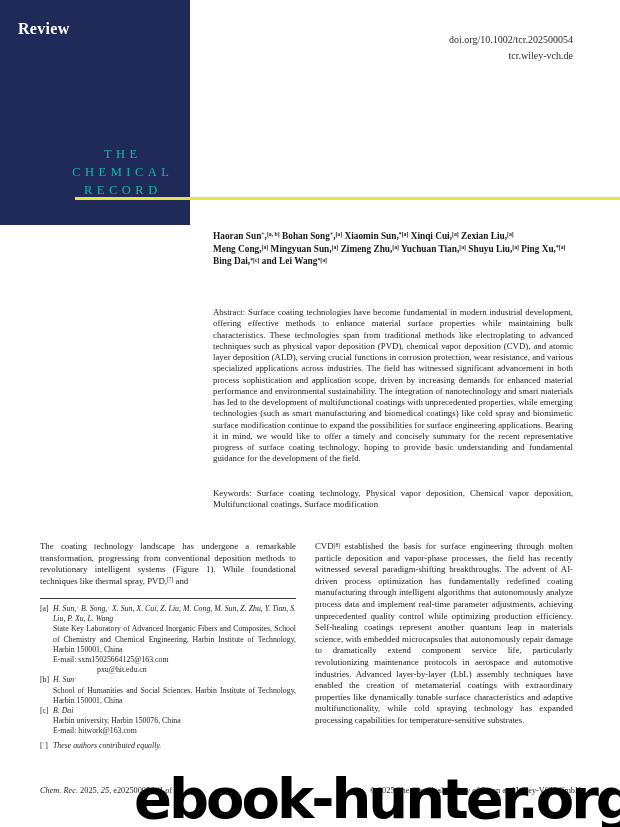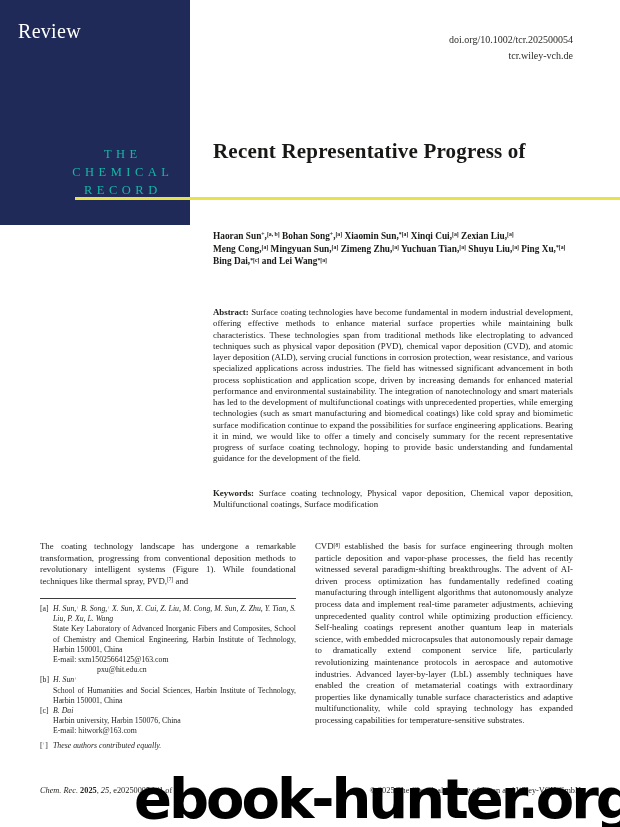--- a/index.html
+++ b/index.html
@@ -8,21 +8,21 @@
     --ink:#1f1f1d;
   }
   html,body{margin:0;padding:0;background:#888;}
   .page{
     position:relative;width:620px;height:827px;margin:0 auto;
     background:#ffffff;overflow:hidden;
     font-family:"Liberation Serif",serif;color:var(--ink);
   }
   
   .banner{position:absolute;left:0;top:0;width:190px;height:225px;background:var(--navy);}
-  .review{position:absolute;left:18px;top:20px;color:#fff;font-size:20px;font-weight:normal;letter-spacing:.3px;}
+  .review{position:absolute;left:18px;top:20px;color:#fff;font-size:16px;font-weight:bold;letter-spacing:.3px;}
   .logo{position:absolute;top:145px;right:21px;text-align:center;color:#14b8a6;}
   .logo div{font-size:12.5px;line-height:18px;letter-spacing:4.5px;margin-right:-4.5px;}
   .rule-yellow{position:absolute;left:75px;top:197px;width:545px;height:3px;background:var(--yellow);}
   .doi{position:absolute;left:213px;top:32px;width:360px;text-align:right;font-size:10px;line-height:16px;color:#2a2a28;}
   .title{position:absolute;left:213px;top:136px;width:395px;margin:0;
     font-size:21px;line-height:30px;font-weight:bold;color:#181816;letter-spacing:.2px;}
   
   .authors{position:absolute;left:213px;top:230px;width:372px;font-size:9.3px;line-height:12.6px;font-weight:bold;color:#191917;}
   
   .abstract{position:absolute;left:213px;top:307px;width:360px;margin:0;
@@ -44,21 +44,21 @@
   .fn-item.email .fn-c{padding-left:44px;text-align:left;}
   
   .footer-left{position:absolute;left:40px;top:786px;font-size:8.3px;color:#252523;white-space:nowrap;}
   .footer-right{position:absolute;right:39px;top:786px;font-size:8.3px;color:#252523;white-space:nowrap;}
   
   .watermark{position:absolute;left:134px;top:766px;z-index:5;
     font-family:"DejaVu Sans",sans-serif;font-weight:bold;font-size:56px;
     letter-spacing:-3px;color:#000;white-space:nowrap;}
   
   .i{font-style:italic;}
-  .b{font-weight:bold;}
+  .b{font-weight:normal;}
   sup{font-size:.62em;line-height:0;vertical-align:baseline;position:relative;top:-.45em;}
 </style>
 </head>
 <body>
 
 <div class="page">
 
   <div class="banner">
     <div class="review">Review</div>
     <div class="logo">
@@ -69,21 +69,21 @@
   </div>
 
   <div class="rule-yellow"></div>
 
   <div class="doi">
     <div>doi.org/10.1002/tcr.202500054</div>
     <div>tcr.wiley-vch.de</div>
   </div>
 
   <h1 class="title">
-    <span>Recent Representative Progress of</span><br>
+    <br>
   </h1>
 
   <div class="authors">
     <div><span>Haoran Sun</span><sup>+</sup><span>,</span><sup>[a, b]</sup><span> Bohan Song</span><sup>+</sup><span>,</span><sup>[a]</sup><span> Xiaomin Sun,</span><sup>*[a]</sup><span> Xinqi Cui,</span><sup>[a]</sup><span> Zexian Liu,</span><sup>[a]</sup></div>
     <div><span>Meng Cong,</span><sup>[a]</sup><span> Mingyuan Sun,</span><sup>[a]</sup><span> Zimeng Zhu,</span><sup>[a]</sup><span> Yuchuan Tian,</span><sup>[a]</sup><span> Shuyu Liu,</span><sup>[a]</sup><span> Ping Xu,</span><sup>*[a]</sup></div>
     <div><span>Bing Dai,</span><sup>*[c]</sup><span> and Lei Wang</span><sup>*[a]</sup></div>
   </div>
 
   <p class="abstract"><span class="b">Abstract: </span><span>Surface coating technologies have become fundamental in modern industrial development, offering effective methods to enhance material surface properties while maintaining bulk characteristics. These technologies span from traditional methods like electroplating to advanced techniques such as physical vapor deposition (PVD), chemical vapor deposition (CVD), and atomic layer deposition (ALD), serving crucial functions in corrosion protection, wear resistance, and various specialized applications across industries. The field has witnessed significant advancement in both process sophistication and application scope, driven by increasing demands for enhanced material performance and environmental sustainability. The integration of nanotechnology and smart materials has led to the development of multifunctional coatings with unprecedented properties, while emerging technologies (such as smart manufacturing and biomedical coatings) like cold spray and biomimetic surface modification continue to expand the possibilities for surface engineering applications. Bearing it in mind, we would like to offer a timely and concisely summary for the recent representative progress of surface coating technology, hoping to provide basic understanding and fundamental guidance for the development of the field.</span></p>
 

